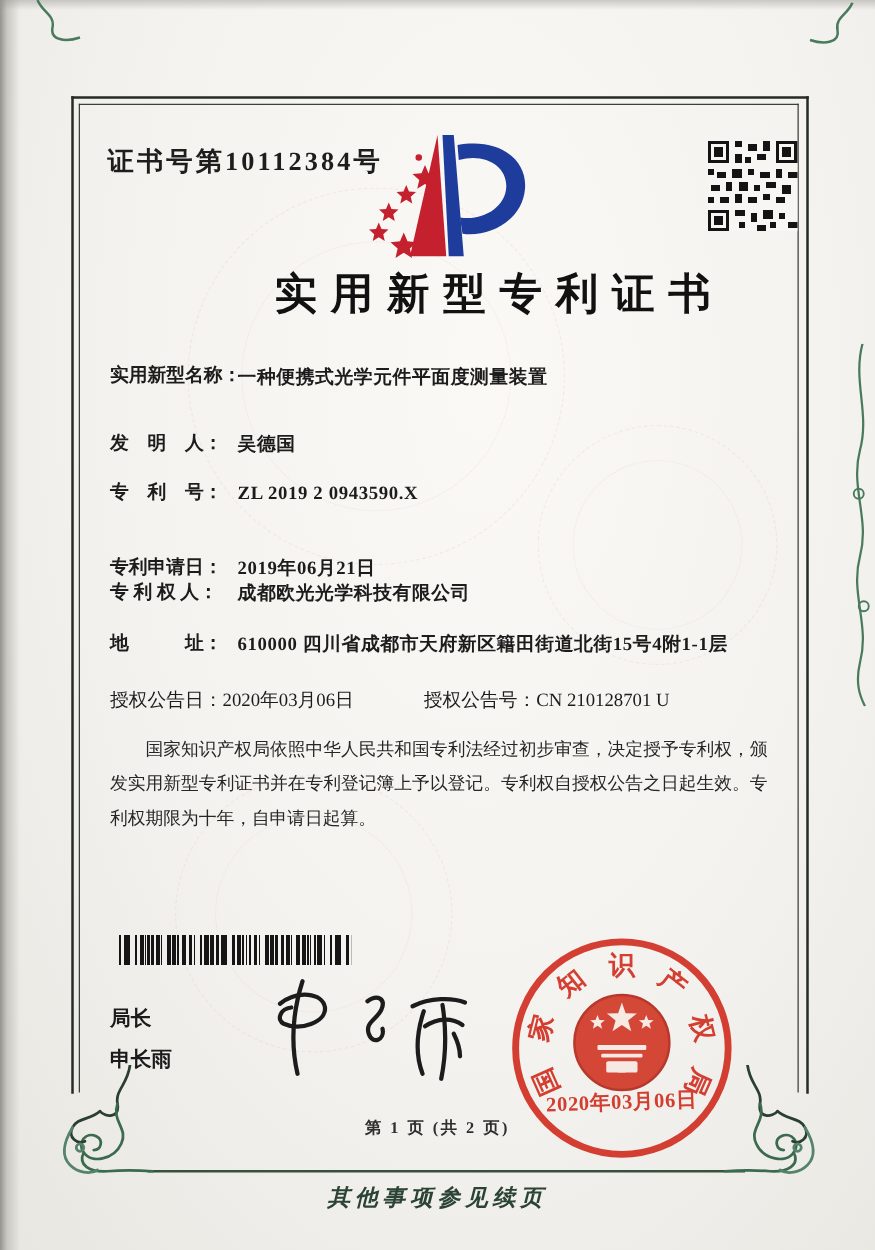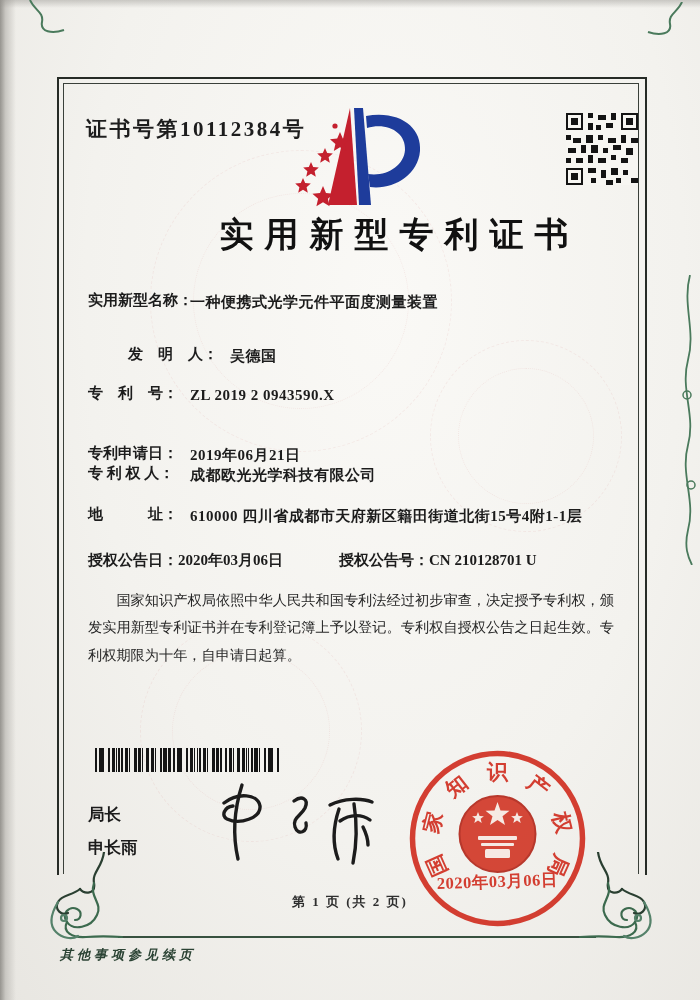--- a/index.html
+++ b/index.html
@@ -39,21 +39,21 @@
   }
   .qr{position:absolute;left:566px;top:112px;width:72px;height:74px;}
   .logo{position:absolute;left:276px;top:104px;width:158px;height:106px;}
   .title{
     position:absolute;left:60px;top:212px;width:580px;text-align:center;
     font-size:34px;font-weight:700;letter-spacing:11px;color:#111;text-indent:11px;padding-left:44px;
   }
   .field-row{position:absolute;left:88px;width:530px;font-size:15px;font-weight:600;color:#1c1c1c;}
   .field-label{display:inline-block;width:102px;vertical-align:top;white-space:nowrap;}
   .field-value{display:inline-block;width:418px;vertical-align:top;letter-spacing:.5px;line-height:1.55;}
-  .grant-row{position:absolute;left:88px;top:551px;width:530px;font-size:15px;font-weight:700;color:#1c1c1c;white-space:nowrap;}
+  .grant-row{position:absolute;left:88px;top:551px;width:530px;font-size:15px;font-weight:400;color:#1c1c1c;white-space:nowrap;}
   .grant-gap{display:inline-block;width:56px;}
   .paragraphs{
     position:absolute;left:88px;top:587px;width:526px;
     font-size:14.2px;line-height:1.92;color:#262626;text-align:justify;font-weight:500;
   }
   .paragraphs p{margin:0;text-indent:2em;}
   .barcode{
     position:absolute;left:95px;top:748px;width:186px;height:24px;
     background:
       repeating-linear-gradient(90deg,#151515 0 2px,transparent 2px 4px,#151515 4px 7px,transparent 7px 8px,#151515 8px 9px,transparent 9px 13px),
@@ -61,22 +61,22 @@
   }
   .signer{position:absolute;left:88px;top:798px;font-size:16.5px;font-weight:700;color:#1b1b1b;line-height:2.0;}
   .signature{position:absolute;left:202px;top:775px;width:185px;height:100px;}
   .seal{position:absolute;left:405px;top:746px;width:185px;height:195px;}
   .seal text{font-family:"Liberation Serif","DejaVu Serif",serif;}
   .page-num{
     position:absolute;left:60px;top:893px;width:580px;text-align:center;
     font-size:13px;font-weight:600;letter-spacing:2px;color:#2e2e2e;
   }
   .footer-note{
-    position:absolute;left:60px;top:946px;width:580px;text-align:left;
-    font-size:13px;font-weight:700;font-style:italic;letter-spacing:4px;color:#2b4334;
+    position:absolute;left:60px;top:946px;width:580px;text-align:center;
+    font-size:18px;font-weight:700;font-style:italic;letter-spacing:4px;color:#2b4334;
   }
   .corner-orn{position:absolute;width:82px;height:95px;}
   .corner-orn.right{transform:scaleX(-1);}
   .mini-orn{position:absolute;width:42px;height:38px;}
   .mini-orn.right{transform:scaleX(-1);}
   .edge-orn{position:absolute;left:678px;top:275px;width:22px;height:290px;}
 </style>
 </head>
 <body>
 
@@ -194,21 +194,21 @@
       <polygon points="78,4 87,4 95,101 83,101"></polygon>
       <path d="M90,12 C124,6 146,24 144,47 C142,72 116,86 94,83 L92,70 C110,73 128,62 129,46 C130,29 112,18 91,24 Z"></path>
     </g>
   </svg>
 
   <div class="title">实用新型专利证书</div>
 
   <div class="field-row" style="top:291px;">
     <span class="field-label">实用新型名称：</span><span class="field-value">一种便携式光学元件平面度测量装置</span>
   </div>
-  <div class="field-row" style="top:345px;margin-left:40px;">
+  <div class="field-row" style="top:345px;">
     <span class="field-label">发　明　人：</span><span class="field-value">吴德国</span>
   </div>
   <div class="field-row" style="top:384px;text-decoration:underline;">
     <span class="field-label">专　利　号：</span><span class="field-value">ZL 2019 2 0943590.X</span>
   </div>
   <div class="field-row" style="top:444px;">
     <span class="field-label">专利申请日：</span><span class="field-value">2019年06月21日</span>
   </div>
   <div class="field-row" style="top:464px;">
     <span class="field-label">专 利 权 人：</span><span class="field-value">成都欧光光学科技有限公司</span>

